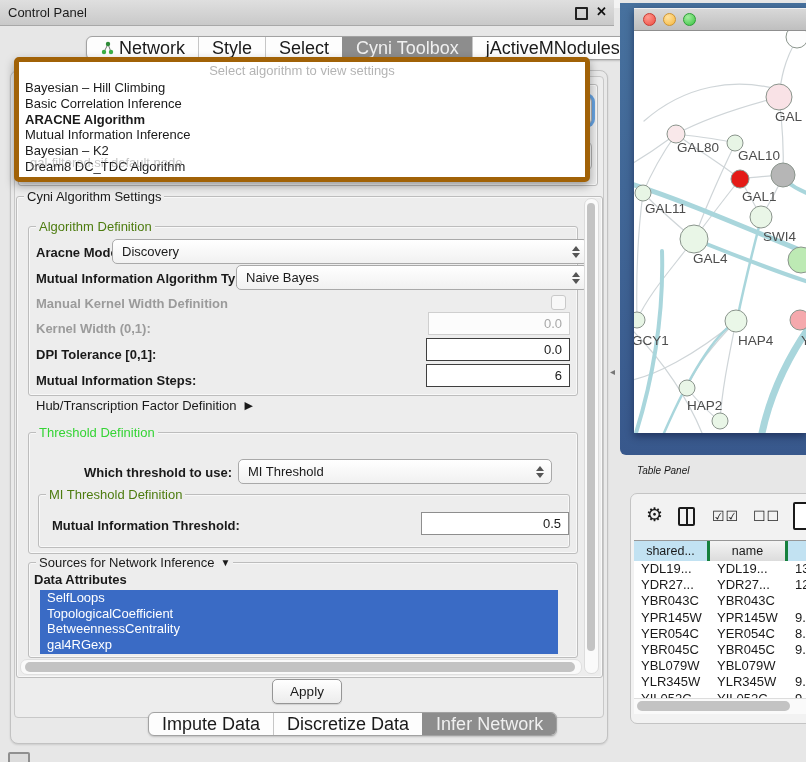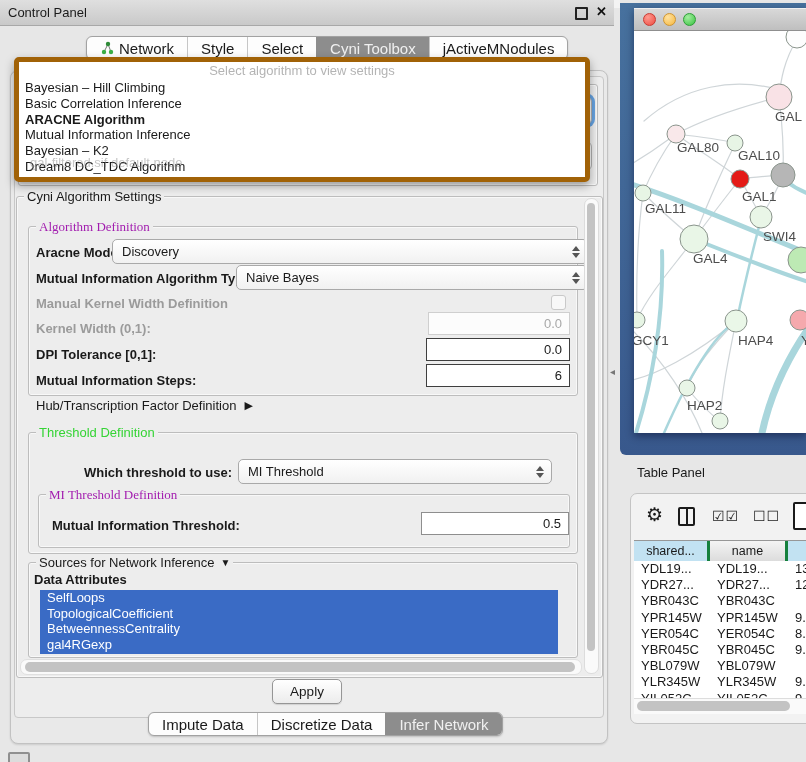--- a/index.html
+++ b/index.html
@@ -11,37 +11,37 @@
   #top-strip{left:0;top:0;width:620px;height:8px;background:#f3f3f3;}
   #titlebar{left:0;top:8;width:614px;height:25px;background:linear-gradient(#dfdfdf,#c9c9c9);
             border-bottom:1px solid #a8a8a8;display:flex;align-items:center;}
   #titlebar .title{margin-left:8px;font-size:13px;}
   #float-btn{position:absolute;right:26px;top:7px;width:9px;height:9px;border:2px solid #222;border-radius:1px;}
   #close-btn{position:absolute;right:7px;top:4px;font-size:13px;font-weight:bold;color:#111;}
 
   
   .seg-tabs{display:flex;height:22px;border:1px solid #a2a2a2;border-radius:6px;overflow:hidden;
             background:#fdfdfd;box-shadow:0 1px 2px rgba(0,0,0,.18);}
-  .seg{display:flex;align-items:center;gap:5px;padding:0 13px;font-size:15px;border-left:1px solid #c6c6c6;white-space:nowrap;}
+  .seg{display:flex;align-items:center;gap:5px;padding:0 13px;font-size:18px;border-left:1px solid #c6c6c6;white-space:nowrap;}
   .seg:first-child{border-left:none;}
   .seg.selected{background:#8d8d8d;color:#f0f0f0;border-left-color:#8d8d8d;}
   #top-tabs{left:86px;top:36px;}
   #bottom-tabs{left:148px;top:712px;}
 
   
   #outer-pane{left:10px;top:70px;width:596px;height:672px;background:#e9e9e9;
               border:1px solid #c2c2c2;border-radius:8px;box-shadow:0 1px 2px rgba(0,0,0,.12);}
   #inner-pane{left:14px;top:76px;width:588px;height:640px;background:#ededed;
               border:1px solid #c8c8c8;border-radius:4px;}
 
   
   .groupbox{position:absolute;border:1px solid #bdbdbd;border-radius:3px;
             box-shadow:inset 0 0 0 1px rgba(255,255,255,.6);}
   .group-title{position:absolute;font-size:13px;background:#ededed;padding:0 3px;white-space:nowrap;}
-  .blue-title{color:#a21caf;font-family:Liberation Serif, serif;}
+  .blue-title{color:#4d7c0f;}
   .green-title{color:#35d435;}
 
   
   .combo{position:absolute;background:linear-gradient(#ffffff,#f1f1f1);border:1px solid #a9a9a9;
          border-radius:5px;display:flex;align-items:center;padding:0 9px;font-size:13px;}
   .combo .arrows{position:absolute;right:7px;top:0;bottom:0;display:flex;flex-direction:column;justify-content:center;gap:2px;}
   .tri-up{width:0;height:0;border-left:4px solid transparent;border-right:4px solid transparent;border-bottom:5px solid #555;}
   .tri-down{width:0;height:0;border-left:4px solid transparent;border-right:4px solid transparent;border-top:5px solid #555;}
   .field{position:absolute;background:#fff;border:1px solid #bdbdbd;display:flex;align-items:center;
          justify-content:flex-end;padding:0 7px;font-size:13px;}
@@ -86,21 +86,21 @@
   .light{width:13px;height:13px;border-radius:50%;box-sizing:border-box;}
   .light.red{background:radial-gradient(circle at 35% 30%,#ff9a90,#ee4b40);border:1px solid #c93a32;}
   .light.yellow{background:radial-gradient(circle at 35% 30%,#ffe2a0,#f5b73d);border:1px solid #cf9532;}
   .light.green{background:radial-gradient(circle at 35% 30%,#a5eea0,#37c340);border:1px solid #2e9e37;}
   #net-canvas{left:0;top:23px;}
 
   
   #splitter-arrow{left:610px;top:366px;color:#777;font-size:10px;}
 
   
-  #table-panel-title{left:637px;top:465px;font-size:13px;}
+  #table-panel-title{left:637px;top:465px;font-size:10px;font-style:italic;}
   #table-outer{left:630px;top:493px;width:190px;height:229px;background:#f2f2f2;border:1px solid #c4c4c4;border-radius:7px;}
   .tool-icon{position:absolute;color:#1a1a1a;}
   #gear-icon{left:646px;top:503px;font-size:19px;}
   #pane-icon{left:678px;top:507px;width:13px;height:15px;border:2px solid #1a1a1a;border-radius:2px;}
   #pane-icon div{position:absolute;left:50%;top:0;bottom:0;width:2px;background:#1a1a1a;margin-left:-1px;}
   #checked-icon{left:712px;top:508px;font-size:14px;letter-spacing:1px;}
   #unchecked-icon{left:753px;top:508px;font-size:14px;letter-spacing:1px;}
   #doc-icon{left:793px;top:502px;width:16px;height:24px;border:2px solid #1a1a1a;border-radius:2px;background:#fff;}
 
   #table-header{left:634px;top:540px;width:172px;height:20px;display:flex;border-top:1px solid #979797;border-bottom:1px solid #979797;overflow:hidden;}

